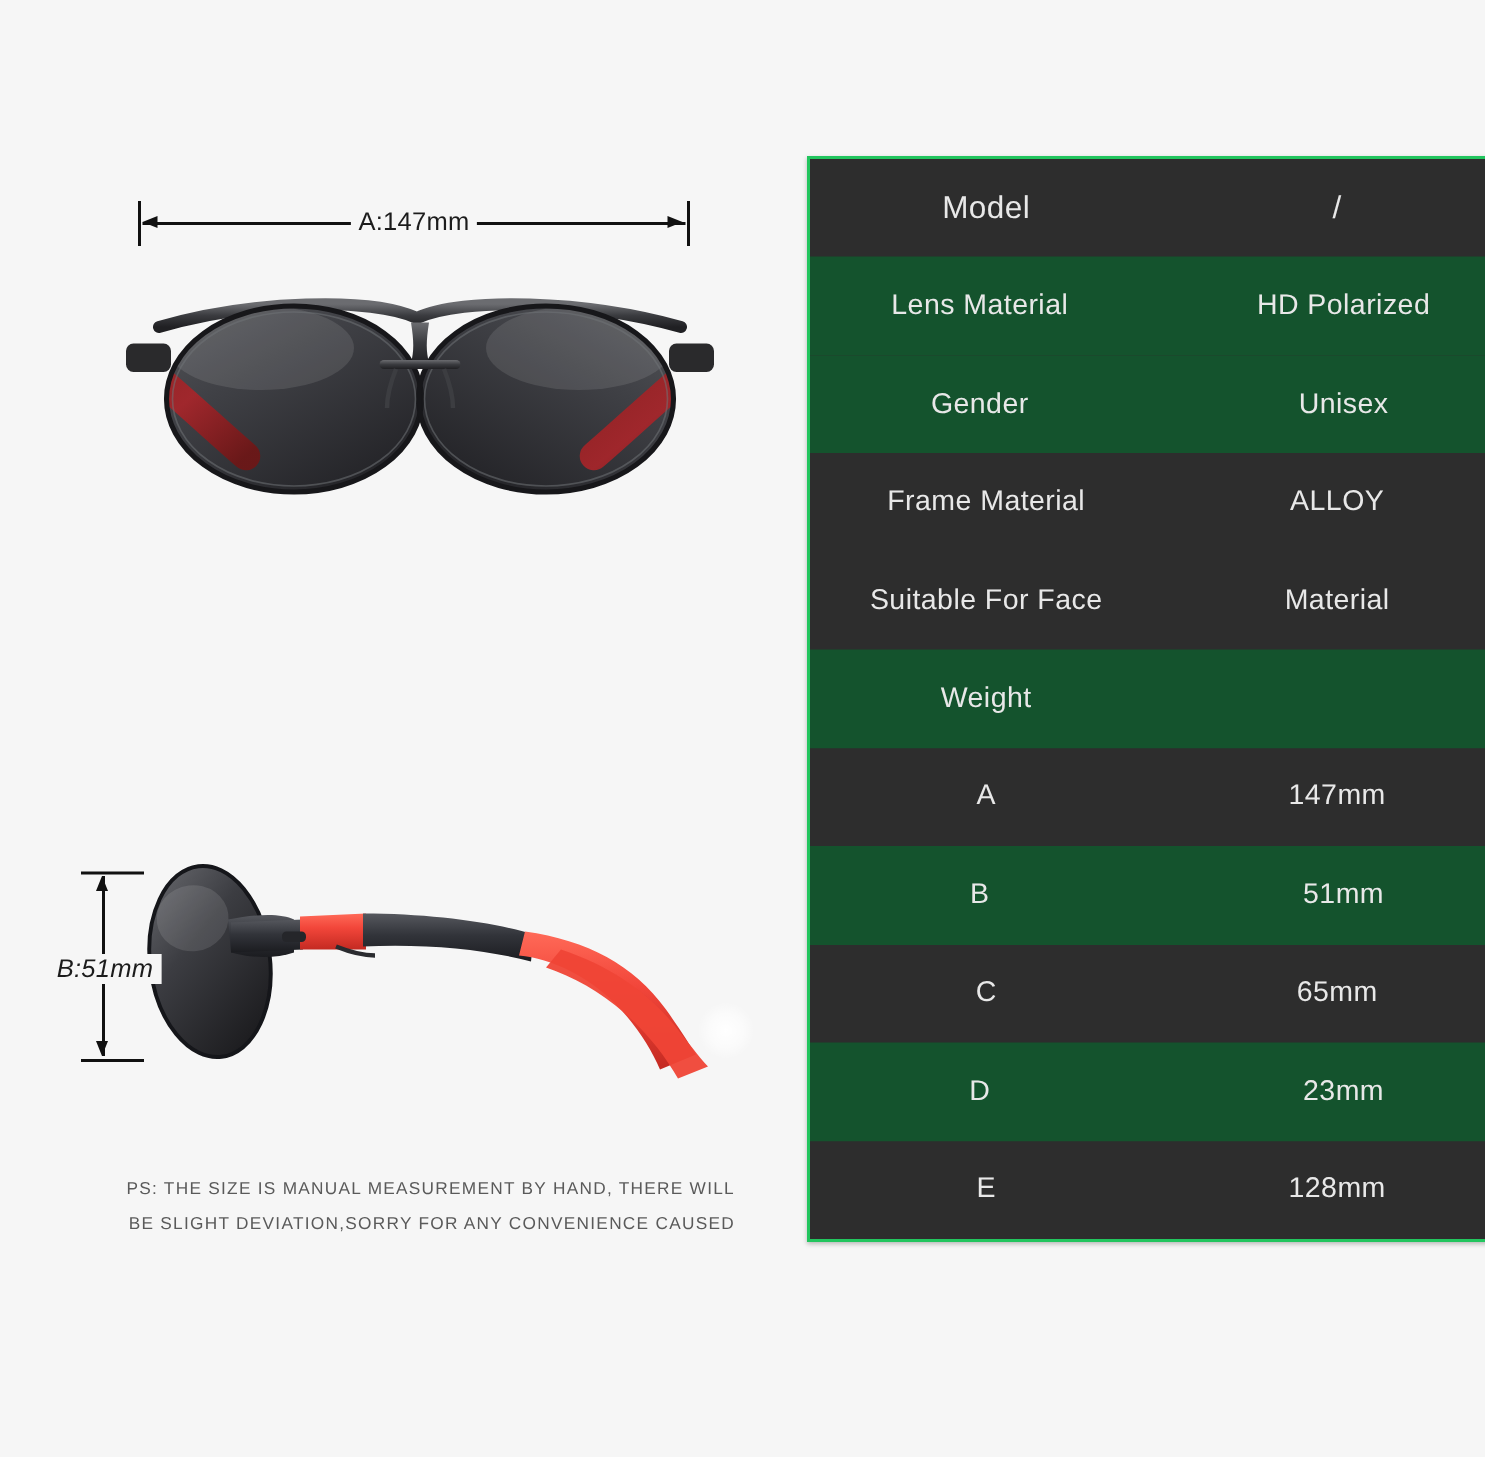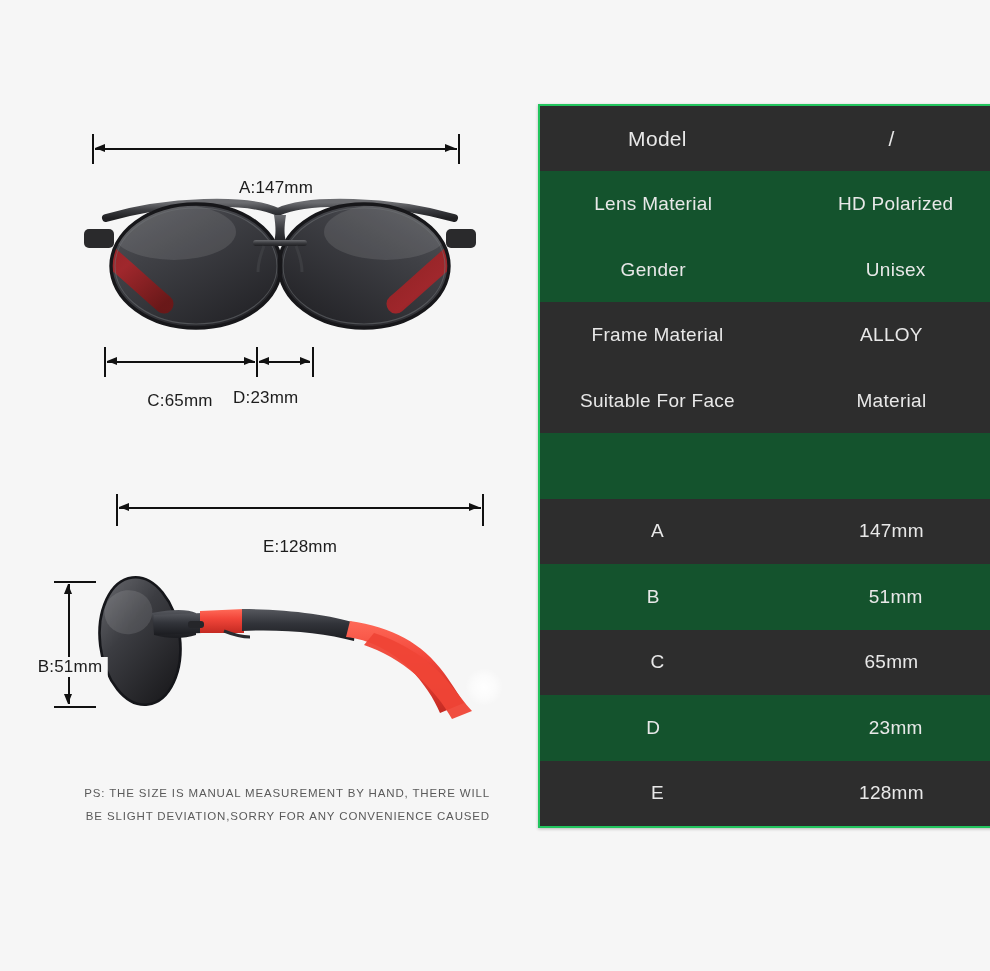--- a/index.html
+++ b/index.html
@@ -30,21 +30,20 @@
   
   #dim-cd { position: absolute; left: 104px; top: 347px; width: 212px; height: 70px; }
   
   #dim-e { position: absolute; left: 116px; top: 494px; width: 368px; height: 36px; }
   
   #dim-b { position: absolute; left: 40px; top: 575px; width: 92px; height: 140px; }
 
   .dim-text-mid {
     position: absolute; background: #f6f6f6; padding: 0 5px;
     transform: translate(-50%, -50%);
-    margin-top: 40px;
   }
 
   #ps-note {
     position: absolute; left: 70px; top: 782px; width: 420px;
     font-size: 11.5px; color: #5a5a5a; line-height: 2.0;
     letter-spacing: .85px; text-align: right;
   }
   #ps-note div { white-space: nowrap; }
 
   
@@ -202,52 +201,29 @@
 
     <div id="dim-a">
       <div class="tick-v" style="left:0; top:4px; height:30px;"></div>
       <div class="tick-v" style="left:366px; top:4px; height:30px;"></div>
       <div class="line-h" style="left:3px; top:18px; width:362px;"></div>
       <div class="arrow-l" style="left:3px; top:14.2px;"></div>
       <div class="arrow-r" style="left:353px; top:14.2px;"></div>
       <span class="dim-label dim-text-mid" style="left:184px; top:18px;">A:147mm</span>
     </div>
 
-    <div id="dim-cd">
-      <div class="tick-v" style="left:0;     top:0; height:30px;"></div>
-      <div class="tick-v" style="left:152px; top:0; height:30px;"></div>
-      <div class="tick-v" style="left:208px; top:0; height:30px;"></div>
-
-      <div class="line-h" style="left:3px; top:14px; width:148px;"></div>
-      <div class="arrow-l" style="left:3px; top:10.2px;"></div>
-      <div class="arrow-r" style="left:140px; top:10.2px;"></div>
-      <span class="dim-label dim-text-mid" style="left:76px; top:14px;">C:65mm</span>
-
-      <div class="line-h" style="left:155px; top:14px; width:51px;"></div>
-      <div class="arrow-l" style="left:155px; top:10.2px;"></div>
-      <div class="arrow-r" style="left:196px; top:10.2px;"></div>
-      <span class="dim-label" style="position:absolute; left:129px; top:41px;">D:23mm</span>
-    </div>
-
-    <div id="dim-e">
-      <div class="tick-v" style="left:0;     top:0; height:32px;"></div>
-      <div class="tick-v" style="left:366px; top:0; height:32px;"></div>
-      <div class="line-h" style="left:3px; top:13px; width:362px;"></div>
-      <div class="arrow-l" style="left:3px; top:9.2px;"></div>
-      <div class="arrow-r" style="left:353px; top:9.2px;"></div>
-      <span class="dim-label dim-text-mid" style="left:184px; top:13px;">E:128mm</span>
-    </div>
+
 
     <div id="dim-b">
       <div class="tick-h" style="left:14px; top:6px;   width:42px;"></div>
       <div class="tick-h" style="left:14px; top:131px; width:42px;"></div>
       <div class="line-v" style="left:28px; top:9px; height:120px;"></div>
       <div class="arrow-u" style="left:24.2px; top:9px;"></div>
       <div class="arrow-d" style="left:24.2px; top:119px;"></div>
-      <span class="dim-label dim-text-mid" style="left:30px; top:52px;">B:51mm</span>
+      <span class="dim-label dim-text-mid" style="left:30px; top:71px;font-style:italic;">B:51mm</span>
     </div>
 
     <div id="ps-note">
       <div>PS: THE SIZE IS MANUAL MEASUREMENT BY HAND, THERE WILL</div>
       <div>BE SLIGHT DEVIATION,SORRY FOR ANY CONVENIENCE CAUSED</div>
     </div>
   </div>
 
   <div id="spec-table">
 
@@ -265,20 +241,21 @@
     </div>
     <div class="spec-row odd">
       <div class="spec-key">Frame Material</div>
       <div class="spec-val">ALLOY</div>
     </div>
     <div class="spec-row odd">
       <div class="spec-key">Suitable For Face</div>
       <div class="spec-val">Material</div>
     </div>
     <div class="spec-row even">
+      <div class="spec-key">Weight</div>
     </div>
     <div class="spec-row odd">
       <div class="spec-key">A</div>
       <div class="spec-val">147mm</div>
     </div>
     <div class="spec-row even">
       <div class="spec-key">B</div>
       <div class="spec-val">51mm</div>
     </div>
     <div class="spec-row odd">

